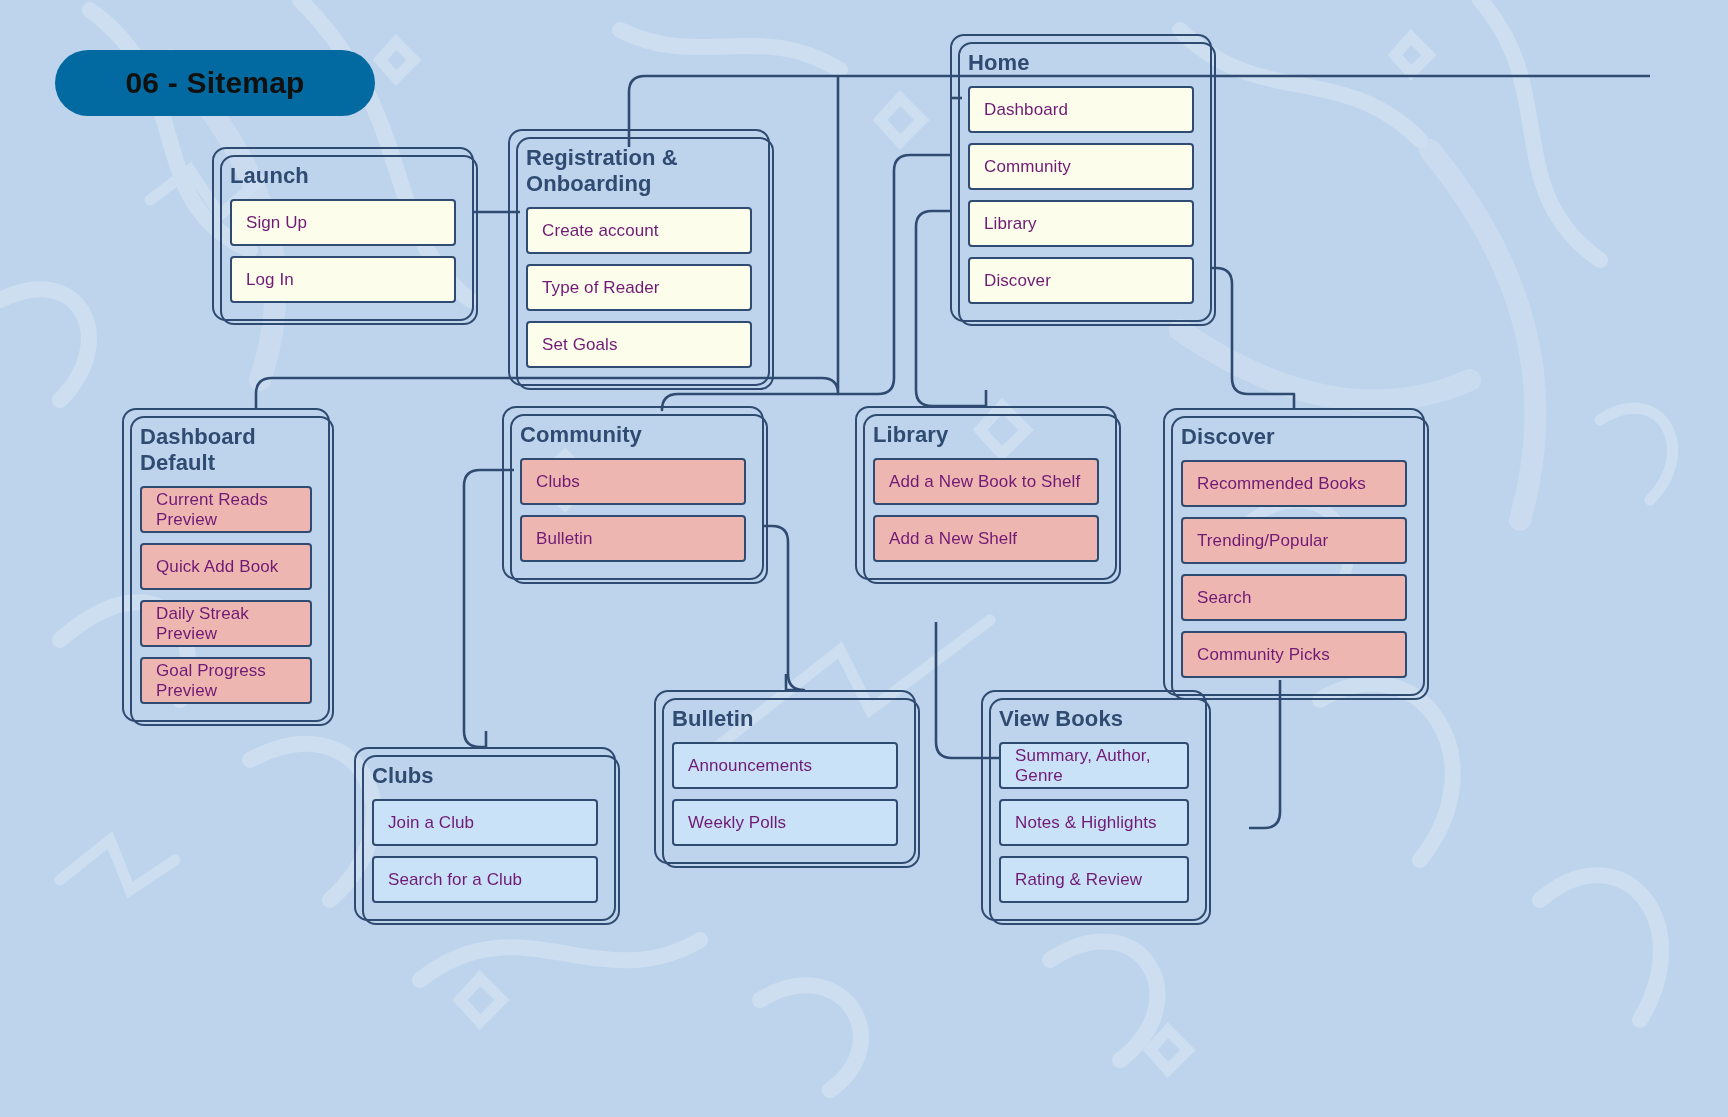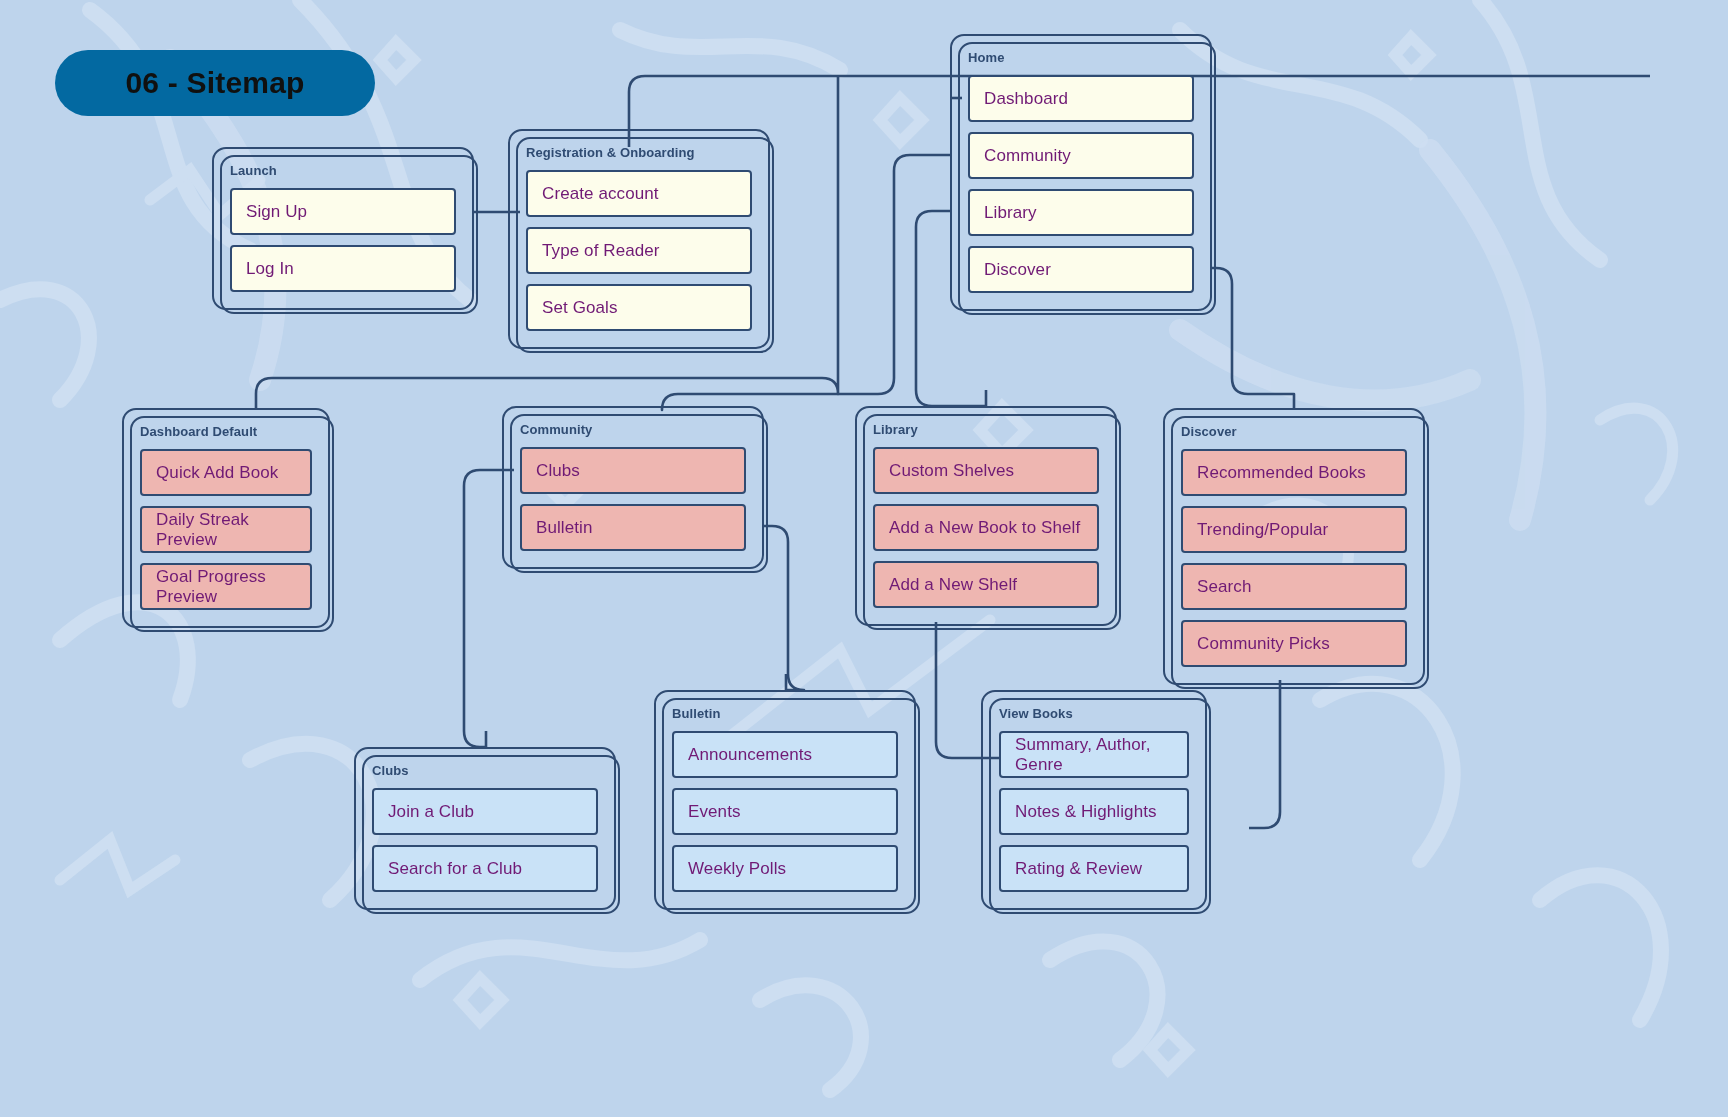--- a/index.html
+++ b/index.html
@@ -41,21 +41,21 @@
   }
   .card::after{
     content:"";
     position:absolute;
     left:6px; top:6px; right:-6px; bottom:-6px;
     border:2.5px solid #2f4b72;
     border-radius:14px;
     z-index:-1;
   }
   .card-title {
-    font-size: 13px;
+    font-size: 22px;
     font-weight: 700;
     color: #2f4b72;
     margin-bottom: 10px;
     letter-spacing: 0.1px;
   }
   .node {
     height: 47px;
     border: 2.5px solid #2f4b72;
     border-radius: 4px;
     display: flex;
@@ -158,51 +158,50 @@
       </div>
       <div class="card" style="left: 950px; top: 34px; width: 262px;">
         <div class="card-title">Home</div>
         <div class="node cream">Dashboard</div>
         <div class="node cream">Community</div>
         <div class="node cream">Library</div>
         <div class="node cream">Discover</div>
       </div>
       <div class="card" style="left: 122px; top: 408px; width: 208px;">
         <div class="card-title">Dashboard Default</div>
+        <div class="node pink">Current Reads Preview</div>
         <div class="node pink">Quick Add Book</div>
         <div class="node pink">Daily Streak Preview</div>
         <div class="node pink">Goal Progress Preview</div>
       </div>
       <div class="card" style="left: 502px; top: 406px; width: 262px;">
         <div class="card-title">Community</div>
         <div class="node pink">Clubs</div>
         <div class="node pink">Bulletin</div>
       </div>
       <div class="card" style="left: 855px; top: 406px; width: 262px;">
         <div class="card-title">Library</div>
-        <div class="node pink">Custom Shelves</div>
         <div class="node pink">Add a New Book to Shelf</div>
         <div class="node pink">Add a New Shelf</div>
       </div>
       <div class="card" style="left: 1163px; top: 408px; width: 262px;">
         <div class="card-title">Discover</div>
         <div class="node pink">Recommended Books</div>
         <div class="node pink">Trending/Popular</div>
         <div class="node pink">Search</div>
         <div class="node pink">Community Picks</div>
       </div>
       <div class="card" style="left: 354px; top: 747px; width: 262px;">
         <div class="card-title">Clubs</div>
         <div class="node blue">Join a Club</div>
         <div class="node blue">Search for a Club</div>
       </div>
       <div class="card" style="left: 654px; top: 690px; width: 262px;">
         <div class="card-title">Bulletin</div>
         <div class="node blue">Announcements</div>
-        <div class="node blue">Events</div>
         <div class="node blue">Weekly Polls</div>
       </div>
       <div class="card" style="left: 981px; top: 690px; width: 226px;">
         <div class="card-title">View Books</div>
         <div class="node blue">Summary, Author, Genre</div>
         <div class="node blue">Notes &amp; Highlights</div>
         <div class="node blue">Rating &amp; Review</div>
       </div>
     </div>
 

